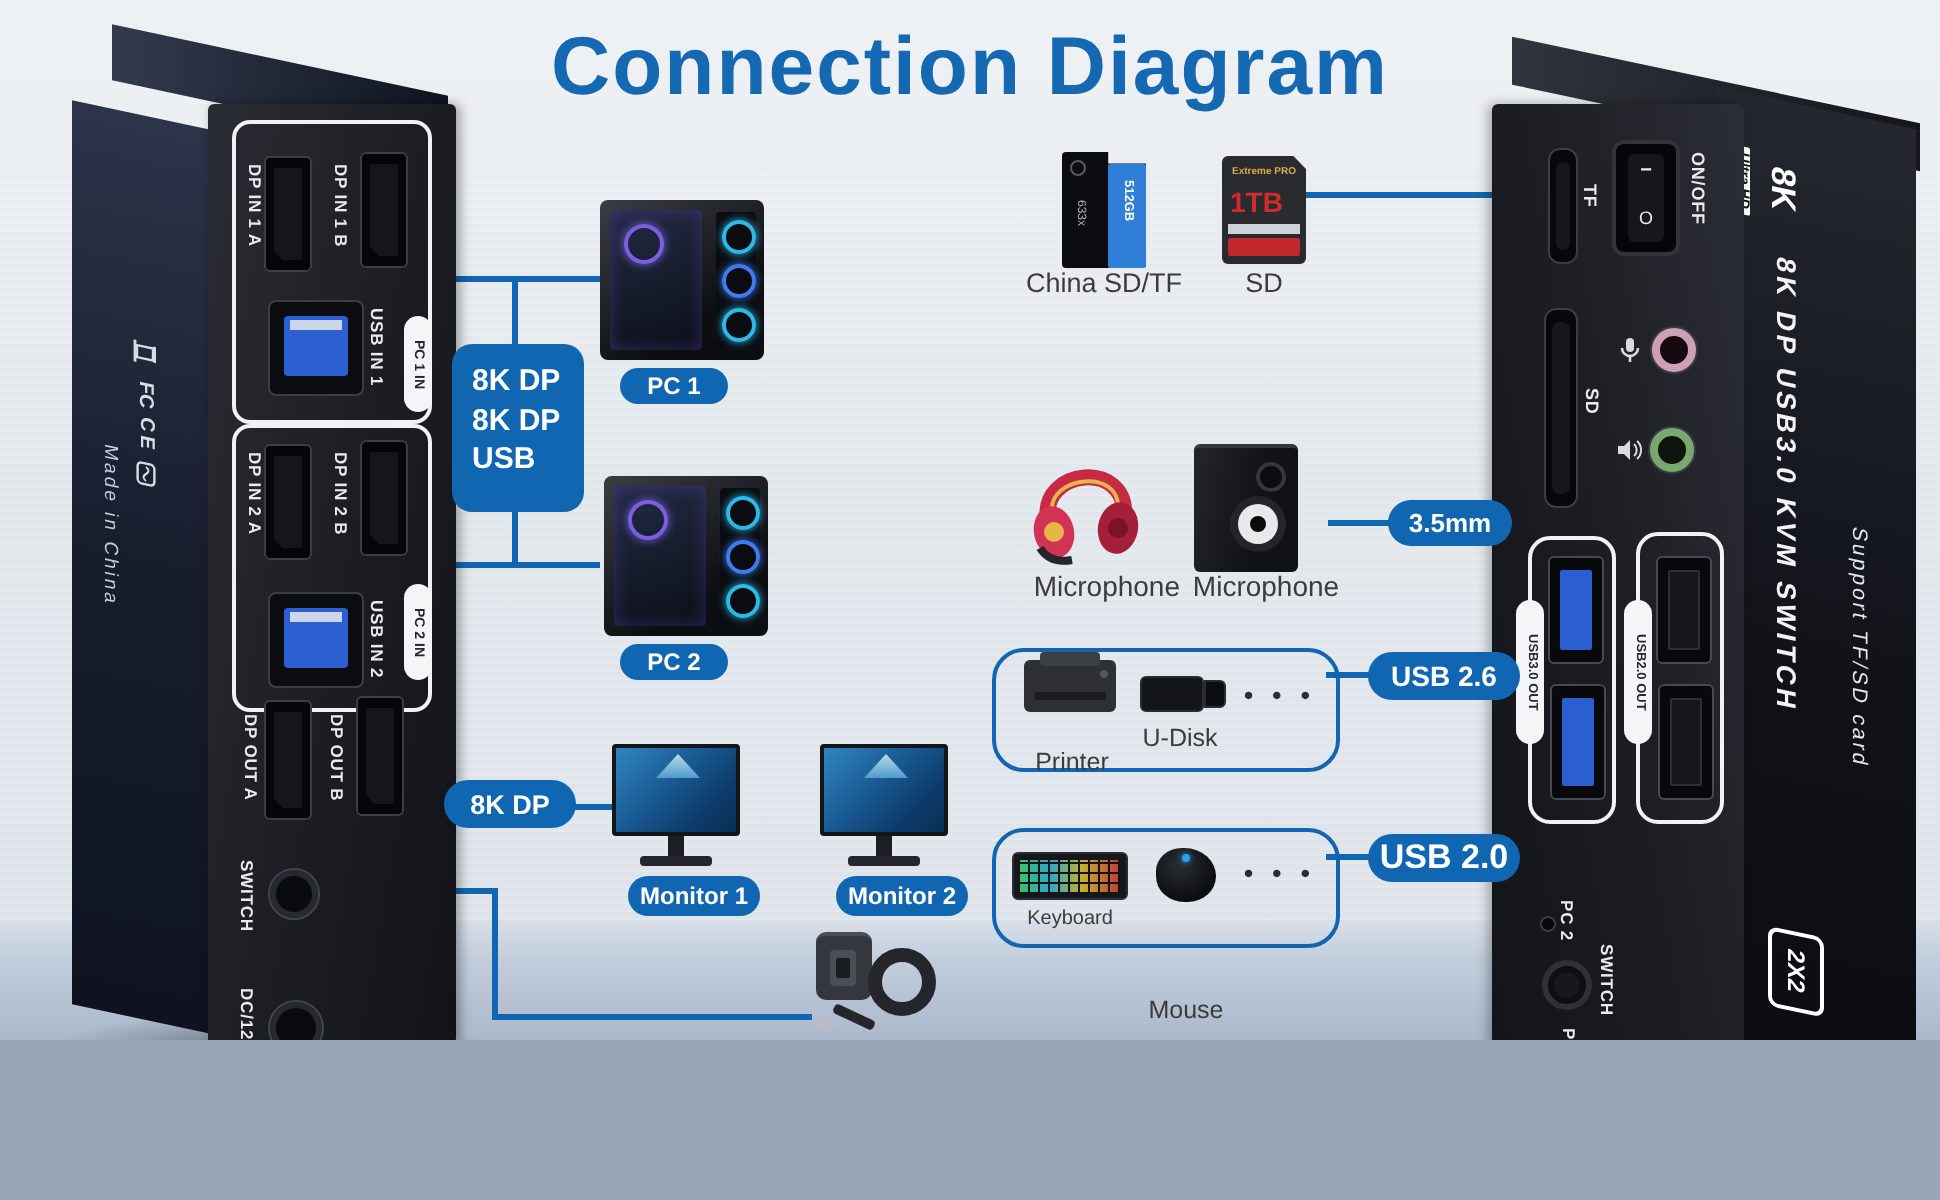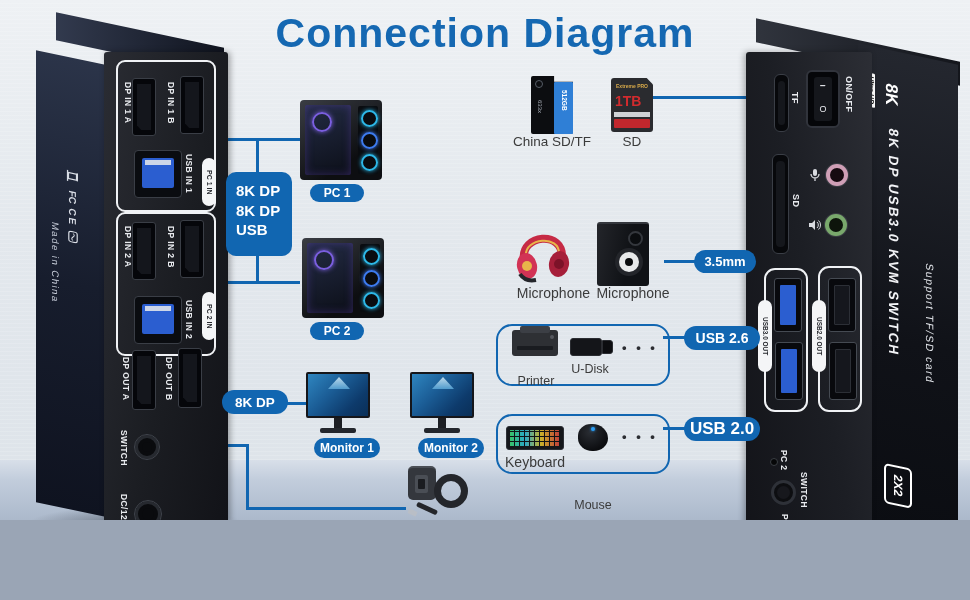--- a/index.html
+++ b/index.html
@@ -244,21 +244,21 @@
     <div class="dotstxt" style="left:124px;top:14px;">• • •</div>
   </div>
   <div class="line" style="left:663px;top:336px;width:26px;height:3px;"></div>
   <div class="pill" style="left:684px;top:326px;width:76px;height:24px;font-size:14px;">USB 2.6</div>
   <div class="line" style="left:754px;top:336px;width:18px;height:3px;"></div>
 
   <div class="obox" style="left:496px;top:414px;width:170px;height:56px;">
     <div class="abs" style="left:8px;top:10px;width:58px;height:24px;background:#15171b;border:1px solid #2c2f35;border-radius:3px;box-sizing:border-box;">
       <div class="abs" style="left:3px;top:3px;right:3px;bottom:3px;background-image:repeating-linear-gradient(90deg,transparent 0 4px,#101216 4px 5px),repeating-linear-gradient(0deg,transparent 0 4px,#101216 4px 5px),linear-gradient(90deg,#37c26a,#2aa8c8 30%,#c8b02a 62%,#c23a3a 100%);"></div>
     </div>
-    <div class="cap" style="left:5px;top:38px;width:64px;font-size:14px;">Keyboard</div>
+    <div class="cap" style="left:5px;top:38px;width:64px;font-size:10px;">Keyboard</div>
     <div class="abs" style="left:80px;top:8px;width:30px;height:27px;border-radius:45% 55% 50% 50%;background:radial-gradient(circle at 40% 30%,#2a2d33,#0c0d10 70%);">
       <div class="abs" style="left:13px;top:3px;width:4px;height:4px;border-radius:50%;background:#2a9df4;box-shadow:0 0 3px #2a9df4;"></div>
     </div>
     <div class="cap" style="left:72px;top:38px;width:46px;font-size:12.5px;margin-top:44px;">Mouse</div>
     <div class="dotstxt" style="left:124px;top:13px;">• • •</div>
   </div>
   <div class="line" style="left:663px;top:427px;width:26px;height:3px;"></div>
   <div class="pill" style="left:684px;top:417px;width:76px;height:24px;font-size:17px;">USB 2.0</div>
   <div class="line" style="left:754px;top:427px;width:86px;height:3px;"></div>
   <div class="line" style="left:837px;top:404px;width:3px;height:26px;"></div>

